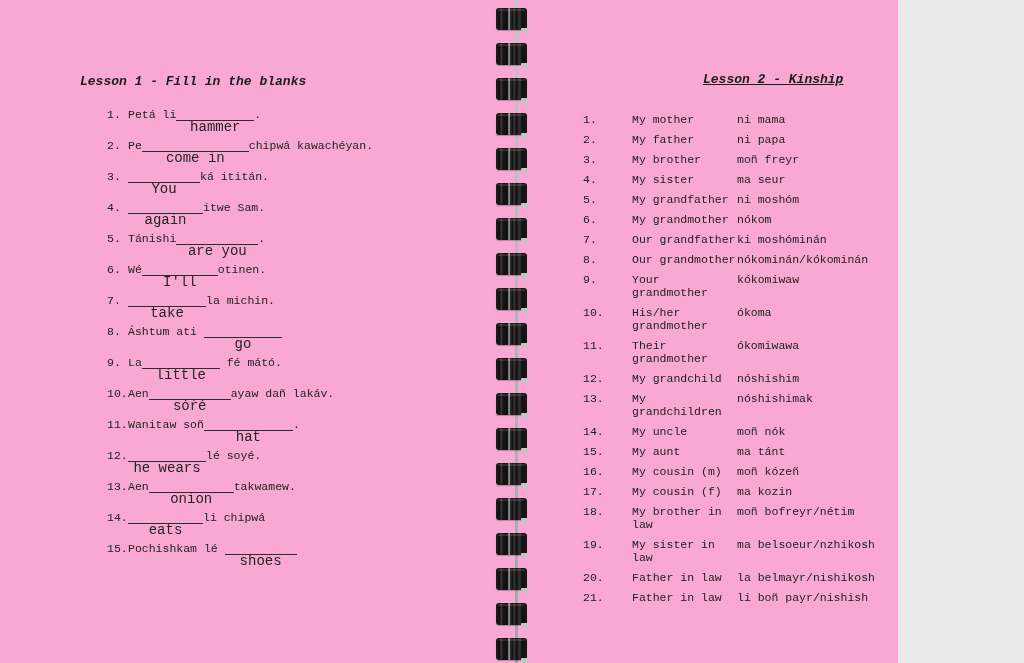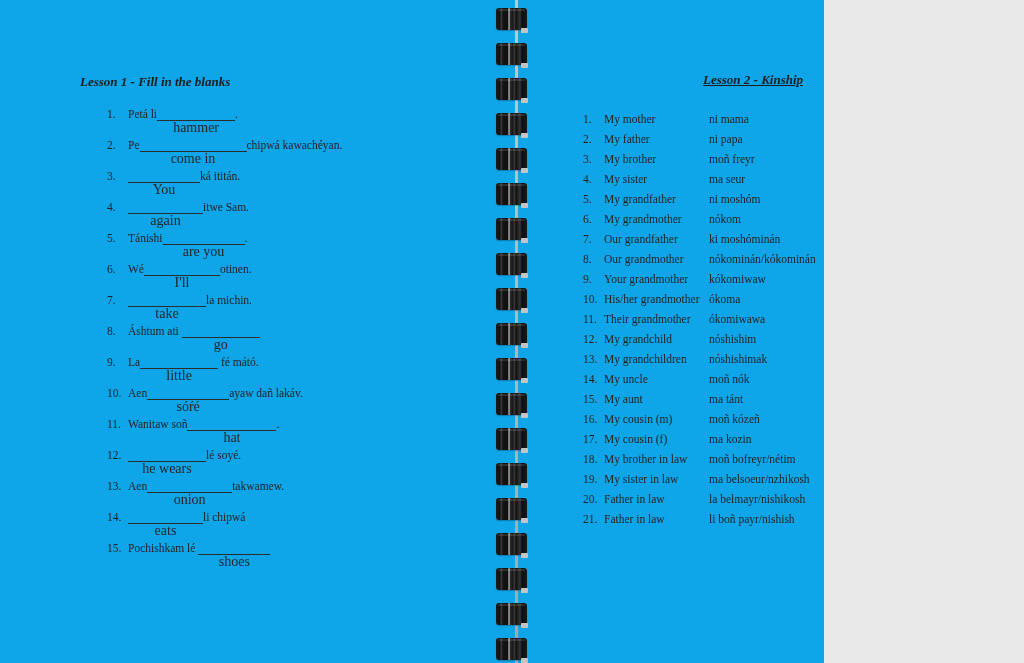--- a/index.html
+++ b/index.html
@@ -1,38 +1,38 @@
 <!DOCTYPE html>
 <html><head>
 <meta charset="utf-8">
 <style>
   html,body{margin:0;padding:0;background:#e9e9e9;}
   .scan{
-    position:relative;width:824px;height:663px;background:#0ea5e9;
-    overflow:hidden;font-family:Liberation Serif, serif;color:#222;
+    position:relative;width:898px;height:663px;background:#f9a8d4;
+    overflow:hidden;font-family:Liberation Mono, monospace;color:#222;
   }
   
   .left-page{position:absolute;left:80px;top:74px;width:390px;}
   .l-title{font-weight:bold;font-style:italic;font-size:13px;line-height:15px;color:#1c1c1c;}
   .l-list{margin-top:19px;}
   .l-item{margin-bottom:5px;font-size:11.5px;line-height:13px;min-height:26px;}
   .num{display:inline-block;width:21px;margin-left:27px;vertical-align:top;}
   .ibody{display:inline-block;vertical-align:top;}
   .pre,.post{white-space:pre;vertical-align:top;display:inline-block;}
   .blankcol{display:inline-block;vertical-align:top;}
   .blankline{display:block;height:12px;border-bottom:1px solid #2c2c2c;}
   .hint{display:block;text-align:center;font-size:14px;line-height:13px;padding-top:0px;color:#242424;}
   
   .right-page{position:absolute;left:581px;top:72px;width:345px;}
   .r-title{font-weight:bold;font-style:italic;font-size:13px;line-height:15px;
            text-decoration:underline;margin-left:122px;color:#1c1c1c;}
   .r-list{margin-top:26px;}
   .r-row{display:flex;font-size:11.5px;line-height:13px;margin-bottom:7px;padding-left:2px;}
   .r-num{width:21px;flex:none;}
-  .r-english{width:105px;flex:none;}
+  .r-english{width:105px;flex:none;margin-left:28px;}
   .r-trans{flex:1;}
   
   .gutter{position:absolute;left:515px;top:0;width:3px;height:663px;
           background:linear-gradient(180deg,#c6c6c6,#a5a5a5);z-index:1;}
   .comb{
     position:absolute;left:496px;width:31px;height:22px;z-index:2;border-radius:3px;
     background:linear-gradient(90deg,
       #1b1b1b 0px,#111 4px,#3d3d3d 5px,#141414 7px,#0f0f0f 12px,
       #e0e0e0 13px,#2f2f2f 14px,#121212 17px,#404040 18px,#101010 20px,
       #353535 24px,#0e0e0e 26px,#191919 31px);

